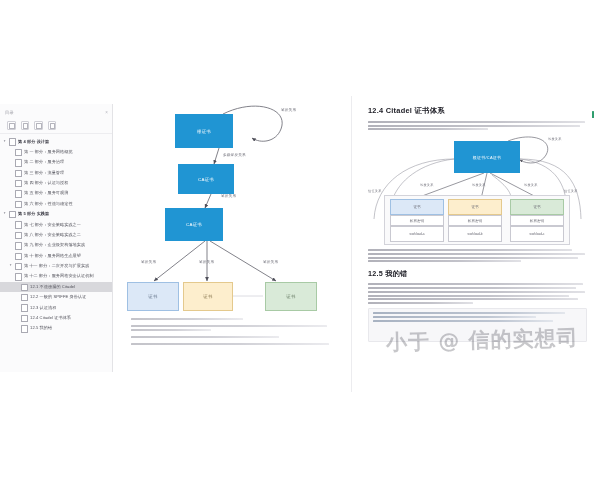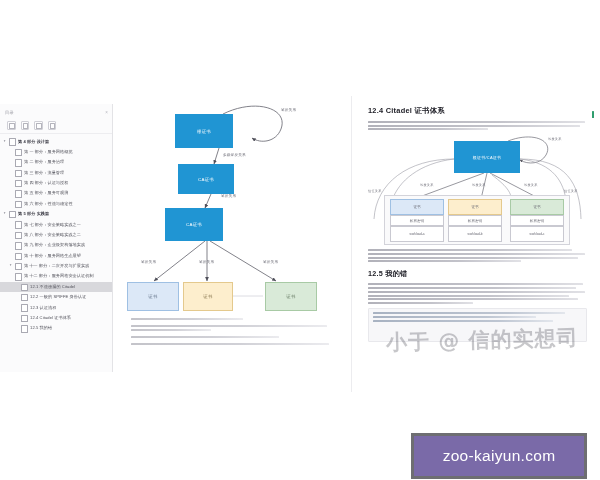--- a/index.html
+++ b/index.html
@@ -396,15 +396,14 @@
 
       <div class="codebox">
         <div class="cline" style="width:92%"></div>
         <div class="cline" style="width:78%"></div>
         <div class="cline" style="width:86%"></div>
       </div>
     </div>
   </div>
 
   <div class="watermark">小于  @  信的实想司</div>
-  <div class="badge">zoo-kaiyun.com</div>
 
 </div>
 
 </body></html>

